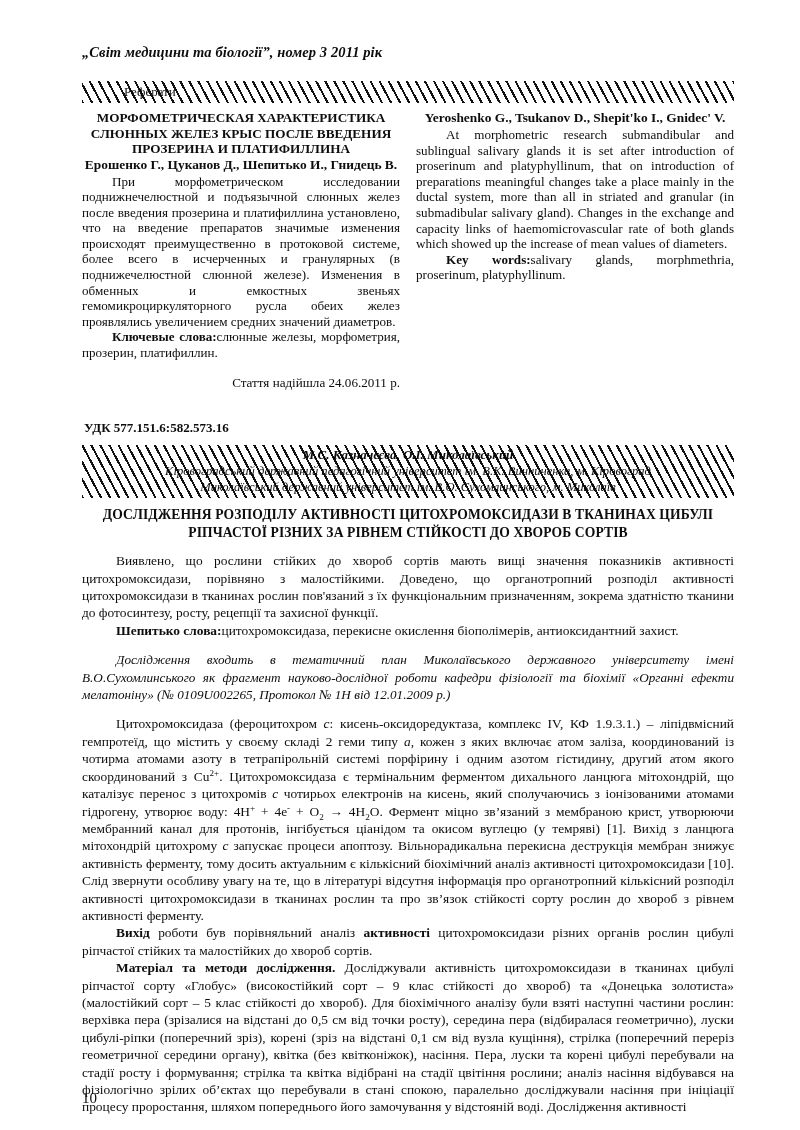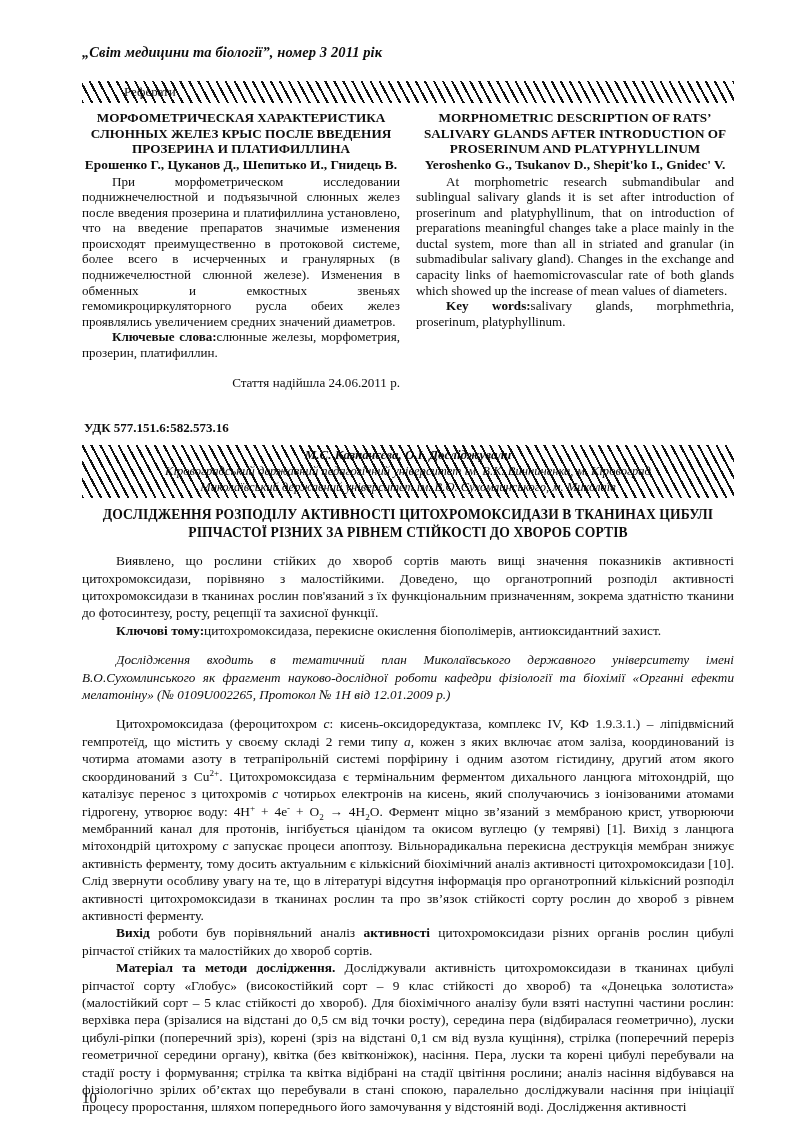--- a/index.html
+++ b/index.html
@@ -203,41 +203,40 @@
 
       <div class="abs-col">
         <div class="art-title">МОРФОМЕТРИЧЕСКАЯ ХАРАКТЕРИСТИКА СЛЮННЫХ ЖЕЛЕЗ КРЫС ПОСЛЕ ВВЕДЕНИЯ ПРОЗЕРИНА И ПЛАТИФИЛЛИНА</div>
         <div class="art-authors">Ерошенко Г., Цуканов Д., Шепитько И., Гнидець В.</div>
         <p class="abs-body">При морфометрическом исследовании поднижнечелюстной и подъязычной слюнных желез после введения прозерина и платифиллина установлено, что на введение препаратов значимые изменения происходят преимущественно в протоковой системе, более всего в исчерченных и гранулярных (в поднижечелюстной слюнной железе). Изменения в обменных и емкостных звеньях гемомикроциркуляторного русла обеих желез проявлялись увеличением средних значений диаметров.</p>
         <p class="kw"><b>Ключевые слова:</b><span>слюнные железы, морфометрия, прозерин, платифиллин.</span></p>
         <div class="submitted">Стаття надійшла  24.06.2011 р.</div>
       </div>
 
       <div class="abs-col">
-        <div class="art-title">MORPHOMETRIC DESCRIPTION OF RATS’ SALIVARY GLANDS AFTER INTRODUCTION OF PROSERINUM AND PLATYPHYLLINUM</div>
         <div class="art-authors">Yeroshenko G., Tsukanov D., Shepit'ko I., Gnidec' V.</div>
         <p class="abs-body">At morphometric research submandibular and sublingual salivary glands it is set after introduction of proserinum and platyphyllinum, that on introduction of preparations meaningful changes take a place mainly in the ductal system, more than all in striated and granular (in submadibular salivary gland). Changes in the exchange and capacity links of haemomicrovascular rate of both glands which showed up the increase of mean values of diameters.</p>
         <p class="kw"><b>Key words:</b><span>salivary glands, morphmethria, proserinum, platyphyllinum.</span></p>
       </div>
 
     </div>
 
     <div class="udc">УДК 577.151.6:582.573.16</div>
 
     <div class="hatch hatch-band-2">
-      <div class="hatch-line authors-line">М.С. Казначєєва, О.І. Досліджували</div>
+      <div class="hatch-line authors-line">М.С. Казначєєва, О.І. Миколаївський</div>
       <div class="hatch-line affil-line">Кіровоградський державний педагогічний університет ім. В.К. Винниченка, м. Кіровоград</div>
       <div class="hatch-line affil-line">Миколаївський державний університет ім. В.О. Сухомлинського, м. Миколаїв</div>
     </div>
 
     <div class="main-title">ДОСЛІДЖЕННЯ РОЗПОДІЛУ АКТИВНОСТІ ЦИТОХРОМОКСИДАЗИ В ТКАНИНАХ ЦИБУЛІ РІПЧАСТОЇ РІЗНИХ ЗА РІВНЕМ СТІЙКОСТІ ДО ХВОРОБ СОРТІВ</div>
 
     <p class="body">Виявлено, що рослини стійких до хвороб сортів мають вищі значення показників активності цитохромоксидази, порівняно з малостійкими. Доведено, що органотропний розподіл активності цитохромоксидази в тканинах рослин пов'язаний з їх функціональним призначенням, зокрема здатністю тканини до фотосинтезу, росту, рецепції та захисної функції.</p>
 
-    <p class="body"><span class="b">Ключові тому:</span><span>цитохромоксидаза, перекисне окислення біополімерів,  антиоксидантний захист.</span></p>
+    <p class="body"><span class="b">Шепитько слова:</span><span>цитохромоксидаза, перекисне окислення біополімерів,  антиоксидантний захист.</span></p>
 
     <p class="italic-note">Дослідження входить в тематичний план Миколаївського державного університету імені В.О.Сухомлинського як фрагмент науково-дослідної роботи кафедри фізіології та біохімії «Органні ефекти мелатоніну» (№ 0109U002265, Протокол № 1Н від 12.01.2009 р.)</p>
 
     <p class="body"><span>Цитохромоксидаза (фероцитохром </span><span class="i">с</span><span>: кисень-оксидоредуктаза, комплекс IV, КФ 1.9.3.1.) – ліпідвмісний гемпротеїд, що містить у своєму складі 2 геми типу </span><span class="i">а</span><span>, кожен з яких включає атом заліза, координований із чотирма атомами азоту в тетрапірольній системі порфірину і одним азотом гістидину, другий атом якого скоординований з Cu</span><sup>2+</sup><span>. Цитохромоксидаза є термінальним ферментом дихального ланцюга мітохондрій, що каталізує перенос з цитохромів </span><span class="i">с</span><span> чотирьох електронів на кисень, який сполучаючись з іонізованими атомами гідрогену, утворює воду: 4H</span><sup>+</sup><span> + 4e</span><sup>-</sup><span> + O</span><sub>2</sub><span> → 4H</span><sub>2</sub><span>O. Фермент міцно зв’язаний з мембраною крист, утворюючи мембранний канал для протонів, інгібується ціанідом та окисом вуглецю (у темряві) [1]. Вихід з ланцюга мітохондрій цитохрому </span><span class="i">с</span><span> запускає процеси апоптозу. Вільнорадикальна перекисна деструкція мембран знижує активність ферменту, тому досить актуальним є кількісний біохімічний аналіз активності цитохромоксидази [10]. Слід звернути особливу увагу на те, що в літературі відсутня інформація про органотропний кількісний розподіл активності цитохромоксидази в тканинах рослин та про зв’язок стійкості сорту рослин до хвороб з рівнем активності ферменту.</span></p>
 
     <p class="body"><span class="b">Вихід</span><span> роботи був порівняльний аналіз </span><span class="b">активності</span><span> цитохромоксидази різних органів рослин цибулі ріпчастої стійких та малостійких до хвороб сортів.</span></p>
 
     <p class="body"><span class="b">Матеріал та методи дослідження.</span><span> Досліджували активність цитохромоксидази в тканинах цибулі ріпчастої сорту «Глобус» (високостійкий сорт – 9 клас стійкості до хвороб) та «Донецька золотиста» (малостійкий сорт – 5 клас стійкості до хвороб). Для біохімічного аналізу були взяті наступні частини рослин: верхівка пера (зрізалися на відстані до 0,5 см від точки росту), середина пера (відбиралася геометрично), луски цибулі-ріпки (поперечний зріз), корені (зріз на відстані 0,1 см від вузла кущіння), стрілка (поперечний переріз геометричної середини органу), квітка (без квітконіжок), насіння. Пера, луски та корені цибулі перебували на стадії росту і формування; стрілка та квітка відібрані на стадії цвітіння рослини; аналіз насіння відбувався на фізіологічно зрілих об’єктах що перебували в стані спокою, паралельно досліджували насіння при ініціації процесу проростання, шляхом попереднього його замочування у відстояній воді. Дослідження активності</span></p>
 
   </div>

